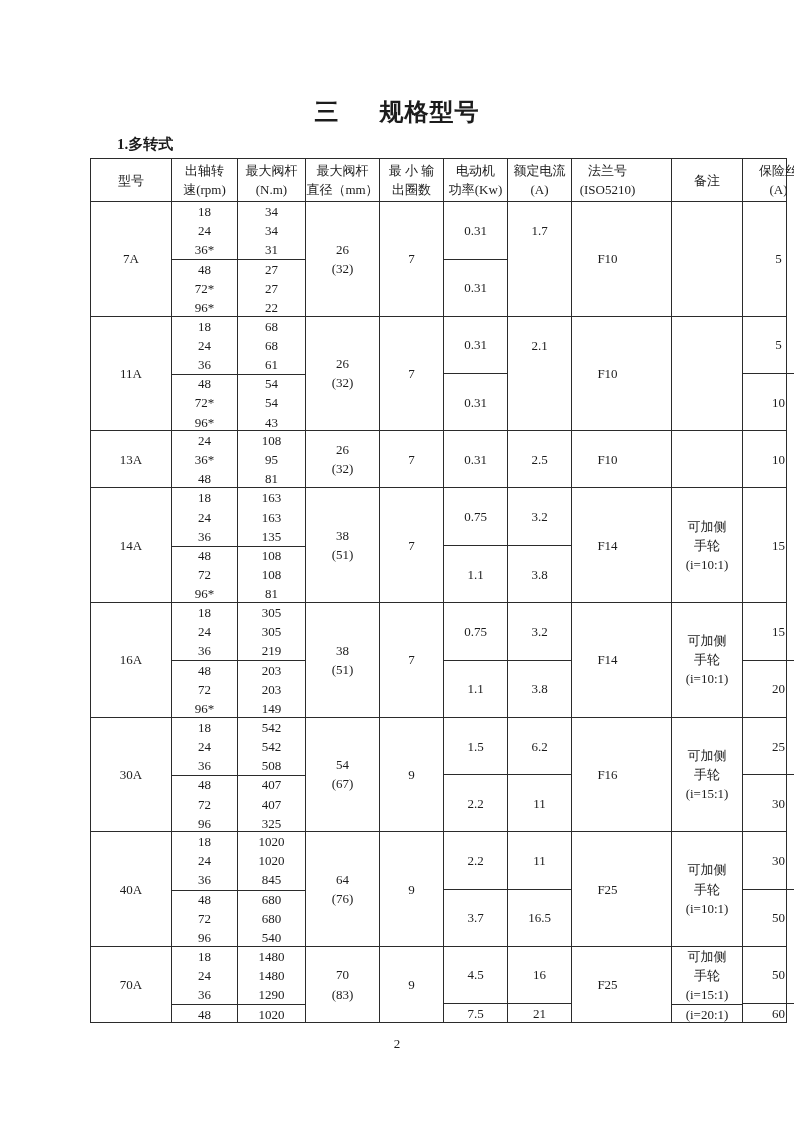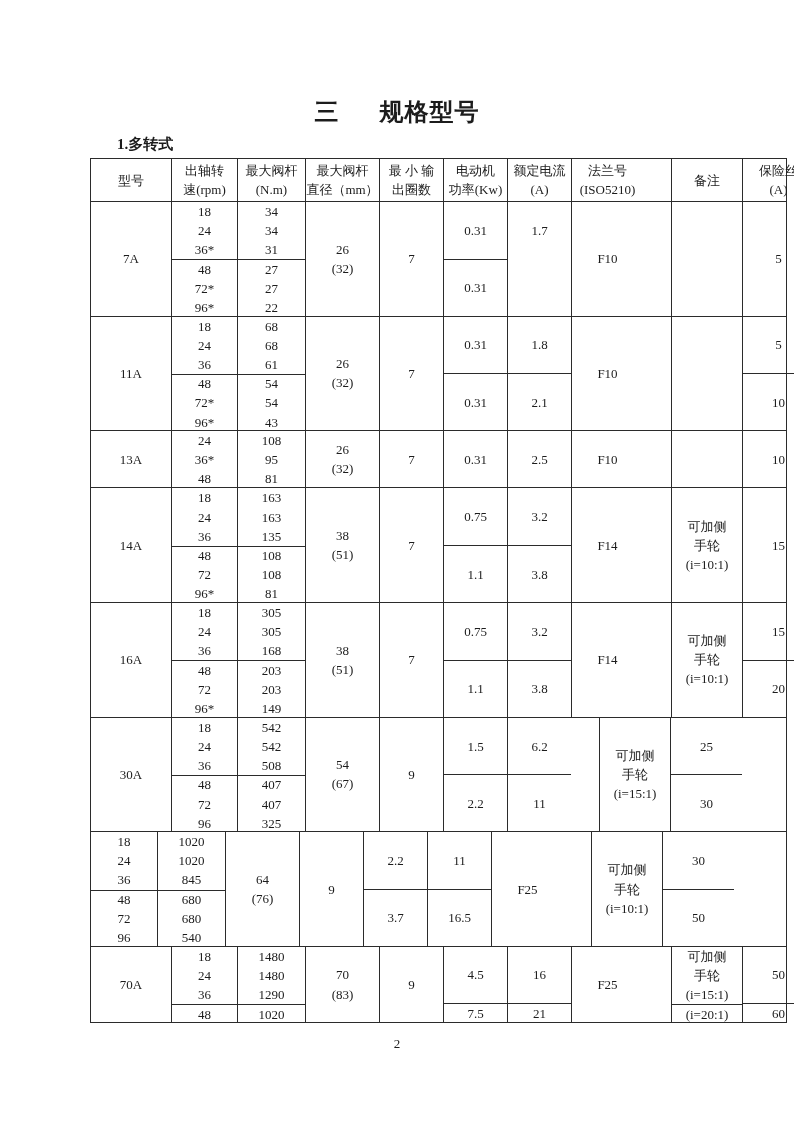--- a/index.html
+++ b/index.html
@@ -208,23 +208,20 @@
         <div class="col c5">
           <div class="cell" style="height: calc(var(--rh) * 3);">
             <div class="line">0.31</div>
           </div>
           <div class="cell" style="height: calc(var(--rh) * 3);">
             <div class="line">0.31</div>
           </div>
         </div>
         <div class="col c6">
           <div class="cell" style="height: calc(var(--rh) * 3);">
-            <div class="line">1.8</div>
-          </div>
-          <div class="cell" style="height: calc(var(--rh) * 3);">
             <div class="line">2.1</div>
           </div>
         </div>
         <div class="col c7">
           <div class="cell" style="height: calc(var(--rh) * 6);">
             <div class="line">F10</div>
           </div>
         </div>
         <div class="col c8">
           <div class="cell" style="height: calc(var(--rh) * 6);"></div>
@@ -383,21 +380,21 @@
           <div class="cell" style="height: calc(var(--rh) * 3);">
             <div class="line">48</div>
             <div class="line">72</div>
             <div class="line">96*</div>
           </div>
         </div>
         <div class="col c2">
           <div class="cell" style="height: calc(var(--rh) * 3);">
             <div class="line">305</div>
             <div class="line">305</div>
-            <div class="line">168</div>
+            <div class="line">219</div>
           </div>
           <div class="cell" style="height: calc(var(--rh) * 3);">
             <div class="line">203</div>
             <div class="line">203</div>
             <div class="line">149</div>
           </div>
         </div>
         <div class="col c3">
           <div class="cell" style="height: calc(var(--rh) * 6);">
             <div class="line">38</div>
@@ -496,37 +493,47 @@
           </div>
         </div>
         <div class="col c6">
           <div class="cell" style="height: calc(var(--rh) * 3);">
             <div class="line">6.2</div>
           </div>
           <div class="cell" style="height: calc(var(--rh) * 3);">
             <div class="line">11</div>
           </div>
         </div>
+        <div class="col c7">
+          <div class="cell" style="height: calc(var(--rh) * 6);">
+            <div class="line">F16</div>
+          </div>
+        </div>
         <div class="col c8">
           <div class="cell" style="height: calc(var(--rh) * 6);">
             <div class="line">可加侧</div>
             <div class="line">手轮</div>
             <div class="line">(i=15:1)</div>
           </div>
         </div>
         <div class="col c9">
           <div class="cell" style="height: calc(var(--rh) * 3);">
             <div class="line">25</div>
           </div>
           <div class="cell" style="height: calc(var(--rh) * 3);">
             <div class="line">30</div>
           </div>
         </div>
       </div>
       <div class="row block" style="height: calc(var(--rh) * 6);">
+        <div class="col c0">
+          <div class="cell" style="height: calc(var(--rh) * 6);">
+            <div class="line">40A</div>
+          </div>
+        </div>
         <div class="col c1">
           <div class="cell" style="height: calc(var(--rh) * 3);">
             <div class="line">18</div>
             <div class="line">24</div>
             <div class="line">36</div>
           </div>
           <div class="cell" style="height: calc(var(--rh) * 3);">
             <div class="line">48</div>
             <div class="line">72</div>
             <div class="line">96</div>

